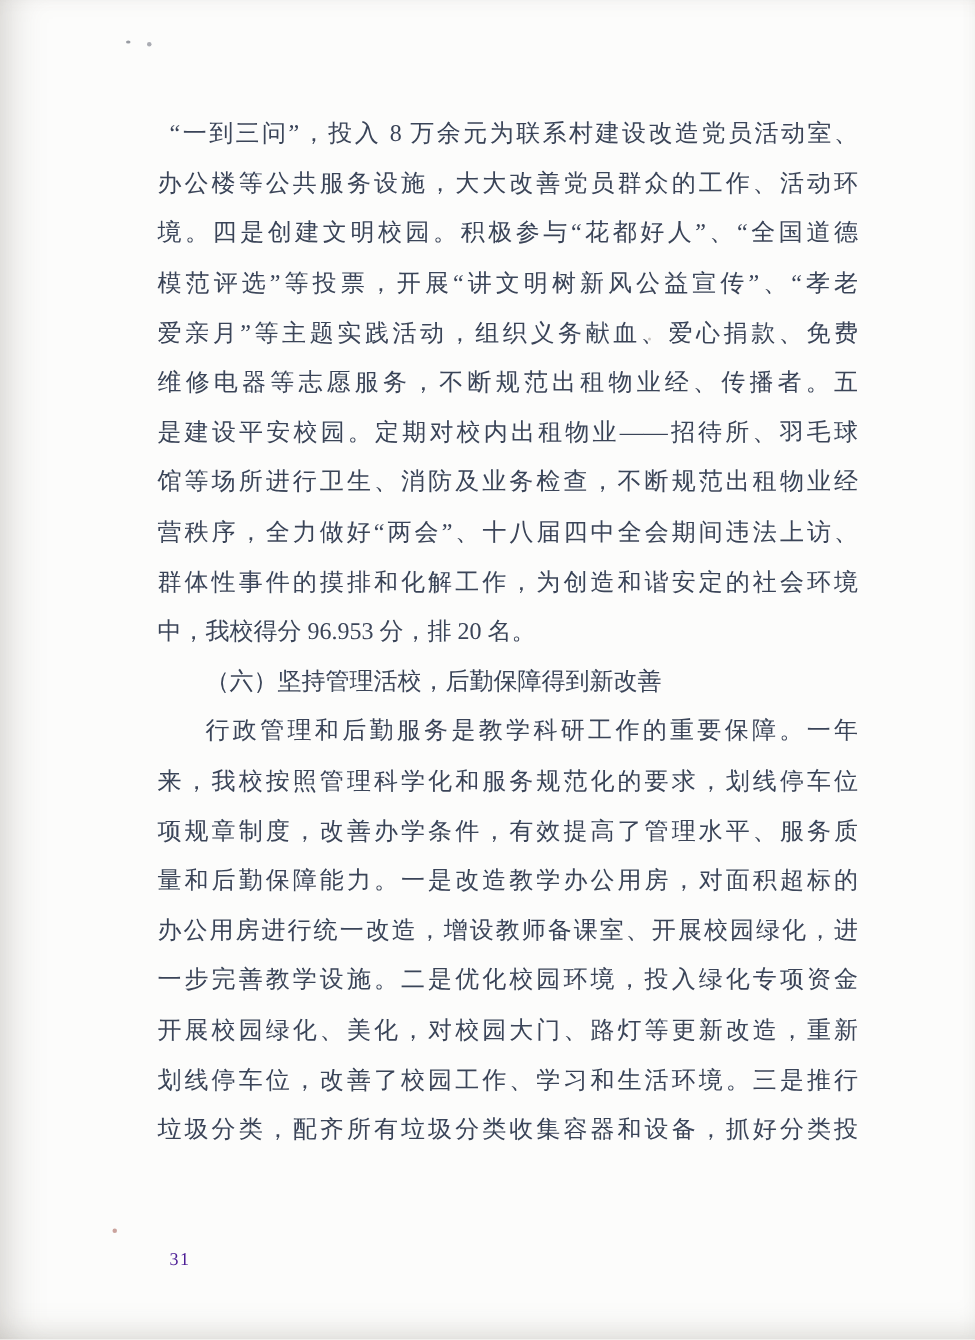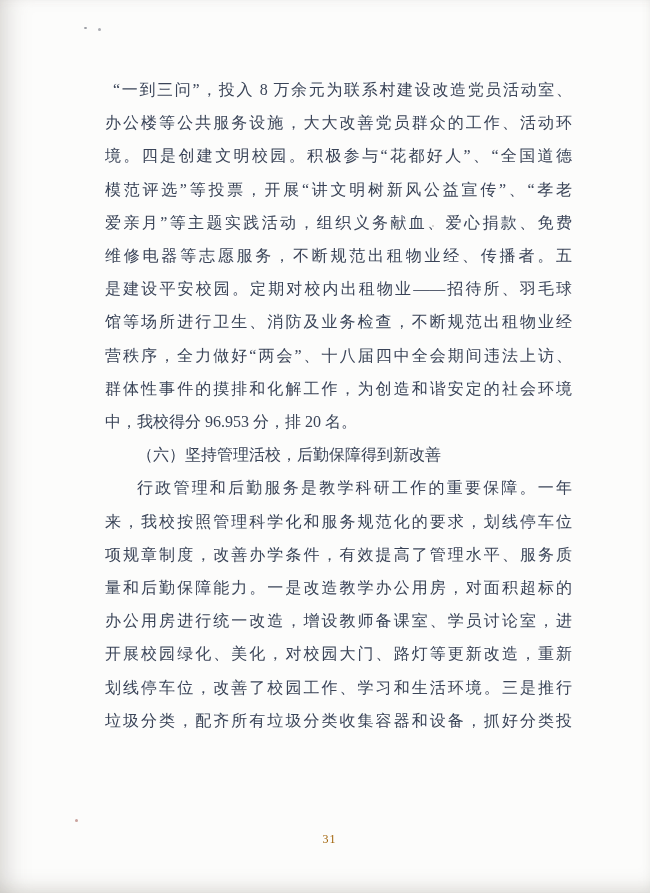--- a/index.html
+++ b/index.html
@@ -38,26 +38,26 @@
     font-family: Liberation Serif, serif;
   }
   
   .j { text-align-last: justify; }
   
   .ind-sm { text-indent: 8px; }
   
   .ind-2 { text-indent: 2em; }
   .page-number {
     position: absolute;
-    left: 96px;
+    left: 113px;
     top: 832px;
     width: 467px;
-    text-align: center;
+    text-align: left;
     font-size: 12px;
-    color: #a16207;
+    color: #4c1d95;
     letter-spacing: 1px;
   }
   .speck {
     position: absolute;
     border-radius: 50%;
   }
   .speck.s1 { left: 84px;  top: 27px;  width: 3px; height: 2px; background: rgba(70,75,90,0.55); }
   .speck.s2 { left: 98px;  top: 28px;  width: 3px; height: 3px; background: rgba(70,75,90,0.45); }
   .speck.s3 { left: 75px;  top: 819px; width: 3px; height: 3px; background: rgba(160,90,80,0.55); }
   .speck.s4 { left: 432px; top: 225px; width: 2px; height: 2px; background: rgba(120,110,100,0.35); }
@@ -77,21 +77,22 @@
     <p class="line j">是建设平安校园。定期对校内出租物业——招待所、羽毛球</p>
     <p class="line j">馆等场所进行卫生、消防及业务检查，不断规范出租物业经</p>
     <p class="line j">营秩序，全力做好“两会”、十八届四中全会期间违法上访、</p>
     <p class="line j">群体性事件的摸排和化解工作，为创造和谐安定的社会环境</p>
     <p class="line">中，我校得分 96.953 分，排 20 名。</p>
     <p class="line ind-2">（六）坚持管理活校，后勤保障得到新改善</p>
     <p class="line j ind-2">行政管理和后勤服务是教学科研工作的重要保障。一年</p>
     <p class="line j">来，我校按照管理科学化和服务规范化的要求，划线停车位</p>
     <p class="line j">项规章制度，改善办学条件，有效提高了管理水平、服务质</p>
     <p class="line j">量和后勤保障能力。一是改造教学办公用房，对面积超标的</p>
-    <p class="line j">办公用房进行统一改造，增设教师备课室、学员讨论室，进</p>
+    <p class="line j">办公用房进行统一改造，增设教师备课室、开展校园绿化，进</p>
+    <p class="line j">一步完善教学设施。二是优化校园环境，投入绿化专项资金</p>
     <p class="line j">开展校园绿化、美化，对校园大门、路灯等更新改造，重新</p>
     <p class="line j">划线停车位，改善了校园工作、学习和生活环境。三是推行</p>
     <p class="line j">垃圾分类，配齐所有垃圾分类收集容器和设备，抓好分类投</p>
   </div>
 
   <div class="page-number">31</div>
 
   <div class="speck s1"></div>
   <div class="speck s2"></div>
   <div class="speck s3"></div>

